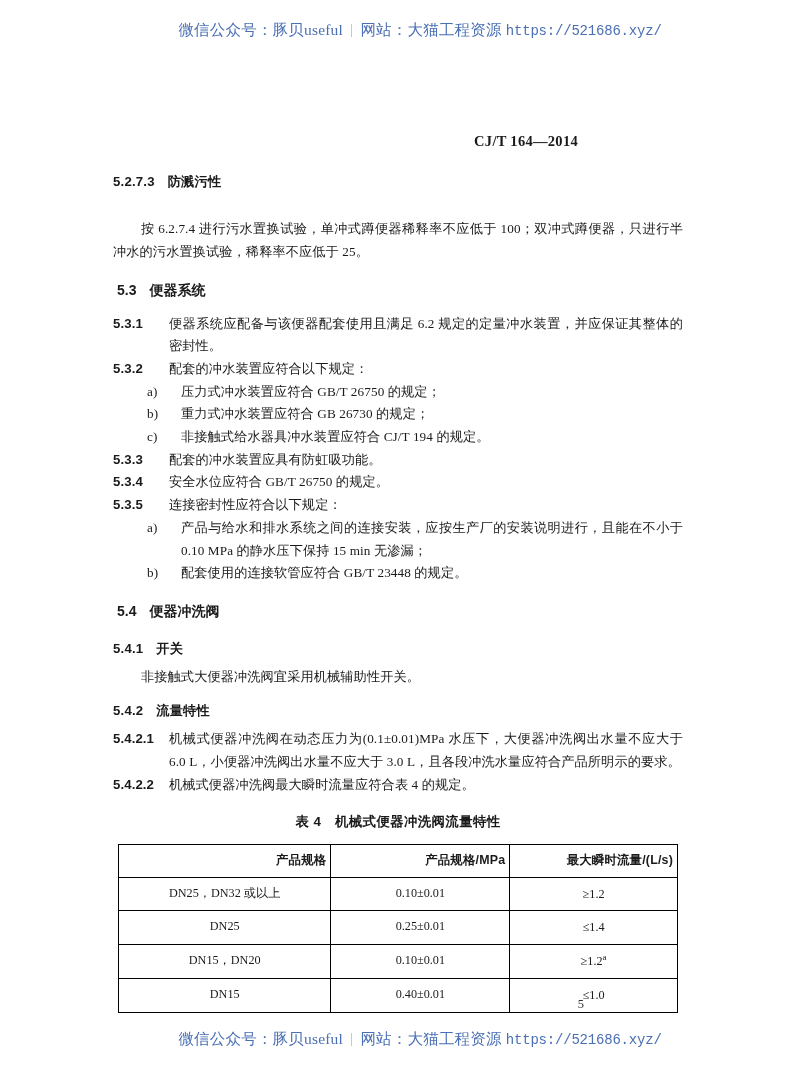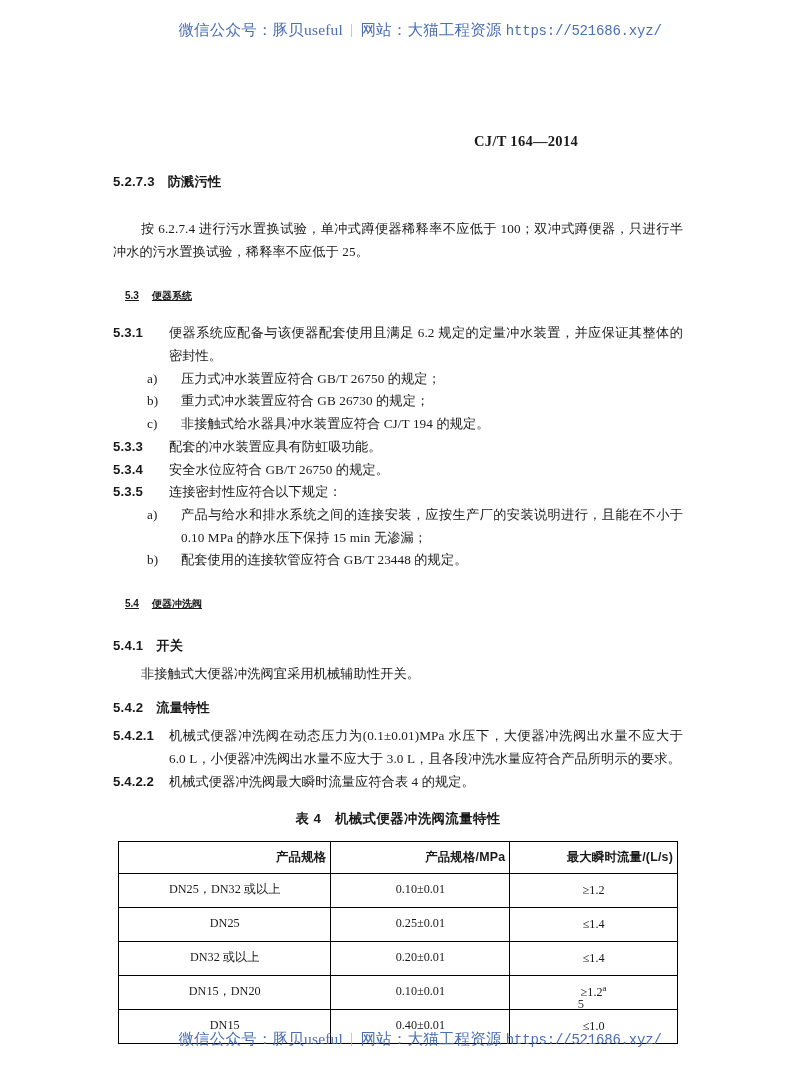--- a/index.html
+++ b/index.html
@@ -88,24 +88,23 @@
   }
   .h-clause .ttl {
     display: inline-block;
     margin-left: 13px;
     font-family: "Liberation Sans", "DejaVu Sans", sans-serif;
     font-weight: bold;
   }
 
   .h-sec {
     font-weight: bold;
-    font-size: 10px;
-    margin: 12px;
+    font-size: 14px;
+    margin: 4px;
     line-height: 1.55;
-    text-decoration: underline;
   }
   .h-sec .num {
     font-family: "Liberation Sans", "DejaVu Sans", sans-serif;
     font-weight: bold;
   }
   .h-sec .ttl {
     margin-left: 13px;
     font-family: "Liberation Sans", "DejaVu Sans", sans-serif;
     font-weight: bold;
   }
@@ -230,20 +229,23 @@
 
     <p class="h-sec">
       <span class="num">5.3</span><span class="ttl">便器系统</span>
     </p>
     <div class="gap-sm"></div>
 
     <p class="numbered">
       <span class="lead">5.3.1</span><span>便器系统应配备与该便器配套使用且满足 6.2 规定的定量冲水装置，并应保证其整体的密封性。</span>
     </p>
 
+    <p class="numbered">
+      <span class="lead">5.3.2</span><span>配套的冲水装置应符合以下规定：</span>
+    </p>
     <p class="listitem">
       <span class="marker">a)</span><span>压力式冲水装置应符合 GB/T 26750 的规定；</span>
     </p>
     <p class="listitem">
       <span class="marker">b)</span><span>重力式冲水装置应符合 GB 26730 的规定；</span>
     </p>
     <p class="listitem">
       <span class="marker">c)</span><span>非接触式给水器具冲水装置应符合 CJ/T 194 的规定。</span>
     </p>
 
@@ -314,25 +316,20 @@
           <td>DN25，DN32 或以上</td>
           <td>0.10±0.01</td>
           <td><span>≥1.2</span><span class="sup-mark"></span></td>
         </tr>
         <tr>
           <td>DN25</td>
           <td>0.25±0.01</td>
           <td><span>≤1.4</span><span class="sup-mark"></span></td>
         </tr>
         <tr>
-          <td>DN32 或以上</td>
-          <td>0.20±0.01</td>
-          <td><span>≤1.4</span><span class="sup-mark"></span></td>
-        </tr>
-        <tr>
           <td>DN15，DN20</td>
           <td>0.10±0.01</td>
           <td><span>≥1.2</span><span class="sup-mark">a</span></td>
         </tr>
         <tr>
           <td>DN15</td>
           <td>0.40±0.01</td>
           <td><span>≤1.0</span><span class="sup-mark"></span></td>
         </tr>
 

